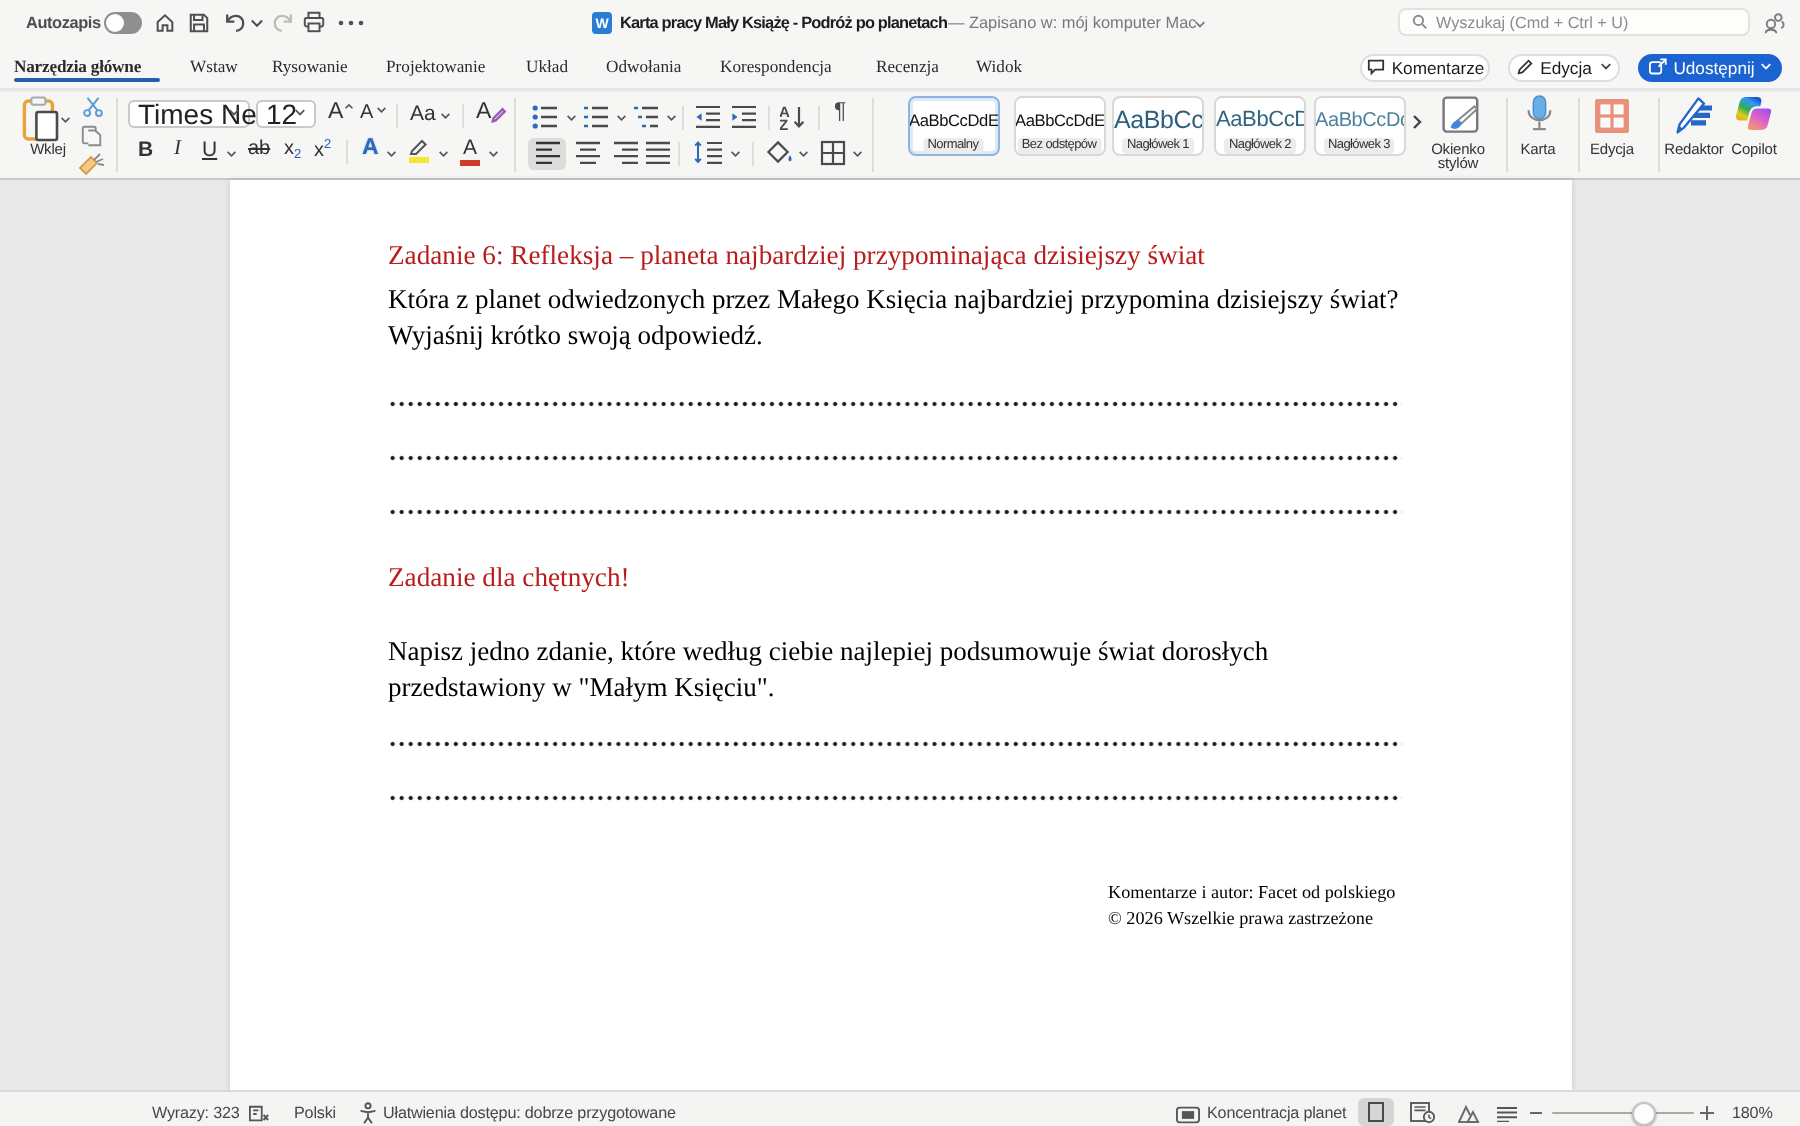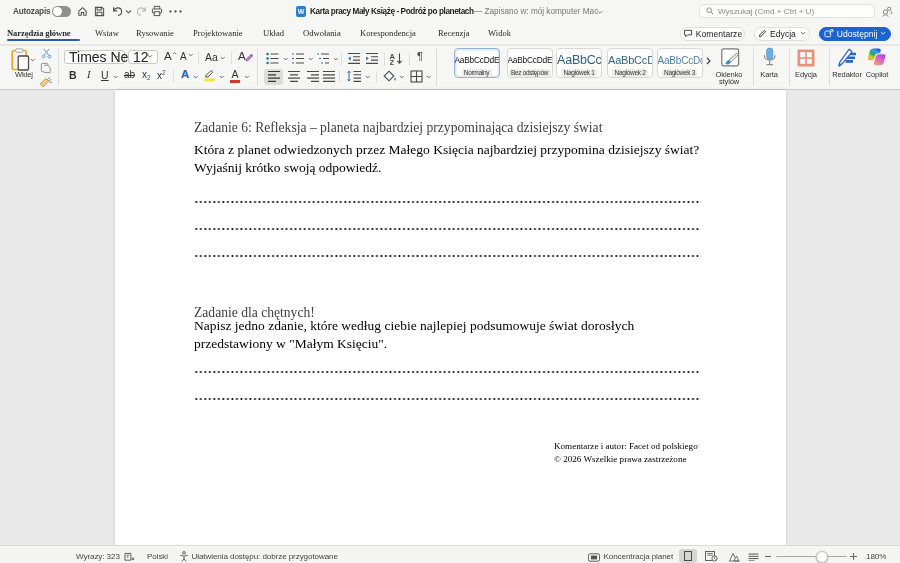--- a/index.html
+++ b/index.html
@@ -25,21 +25,21 @@
 .vsep { position:absolute; width:1px; background:#dddddc; }
 .rlabel { position:absolute; font-size:7.5px; color:#333; text-align:center; letter-spacing:-0.1px; }
 .combo { position:absolute; background:#fff; border:1px solid #c9c9c8; border-radius:3px; font-size:14px; color:#222; display:flex; align-items:center; padding:0 4px; white-space:nowrap; }
 .rtxt { position:absolute; font-size:11px; color:#333; line-height:1; }
 
 .card { position:absolute; top:2px; width:46px; height:30px; background:#fff; border:1px solid #d8d8d7; border-radius:4px; overflow:hidden; }
 .card .sample { position:absolute; left:0; width:100%; text-align:center; line-height:1; white-space:nowrap; }
 .card .lbl { position:absolute; left:50%; transform:translateX(-50%); top:19.5px; font-size:6.5px; color:#333; background:#ececeb; border-radius:2px; padding:0 2.5px; line-height:8.5px; white-space:nowrap; letter-spacing:-0.3px; }
 
 .doc { font-family:"Liberation Serif", serif; color:#000; position:absolute; white-space:nowrap; line-height:1; }
-.h1d { color:#404040; font-size:13.6px;text-align:right; }
+.h1d { color:#b91c1c; font-size:13.6px;text-align:right; }
 .bodyd { font-size:13.5px; }
 .dotbar { position:absolute; width:506px; height:4px; background-image:radial-gradient(circle at 1.3px 2px, #1c1c1c 0.75px, rgba(28,28,28,0.4) 1.05px, transparent 1.35px); background-size:4.52px 4px; background-repeat:repeat-x; }
 .footd { font-size:9.1px; }
 
 .sbt { position:absolute; font-size:8.1px; color:#474747; white-space:nowrap; letter-spacing:-0.1px; }
 </style>
 </head>
 <body>
 
 <div class="titlebar">
@@ -360,21 +360,21 @@
       </svg></div>
   </div>
 
 <div class="page"></div>
 <div class="doc h1d" style="left:194px;top:121.3px">Zadanie 6: Refleksja – planeta najbardziej przypominająca dzisiejszy świat</div>
 <div class="doc bodyd" style="left:194px;top:143.4px">Która z planet odwiedzonych przez Małego Księcia najbardziej przypomina dzisiejszy świat?</div>
 <div class="doc bodyd" style="left:194px;top:160.7px">Wyjaśnij krótko swoją odpowiedź.</div>
 <div class="dotbar" style="left:195px;top:199.6px"></div>
 <div class="dotbar" style="left:195px;top:226.9px"></div>
 <div class="dotbar" style="left:195px;top:254.3px"></div>
-<div class="doc h1d" style="left:194px;top:306px">Zadanie dla chętnych!</div>
+<div class="doc h1d" style="left:194px;top:282px">Zadanie dla chętnych!</div>
 <div class="doc bodyd" style="left:194px;top:319.3px">Napisz jedno zdanie, które według ciebie najlepiej podsumowuje świat dorosłych</div>
 <div class="doc bodyd" style="left:194px;top:337.3px">przedstawiony w "Małym Księciu".</div>
 <div class="dotbar" style="left:195px;top:369.6px"></div>
 <div class="dotbar" style="left:195px;top:397.3px"></div>
 <div class="doc footd" style="left:554px;top:441.5px">Komentarze i autor: Facet od polskiego</div>
 <div class="doc footd" style="left:554px;top:454.5px">© 2026 Wszelkie prawa zastrzeżone</div>
 
 <div class="statusbar">
   <div class="sbt" style="left:18px;top:22px">Strona 2 z 2</div>
   <div class="sbt" style="left:76px;top:6px">Wyrazy: 323</div>

